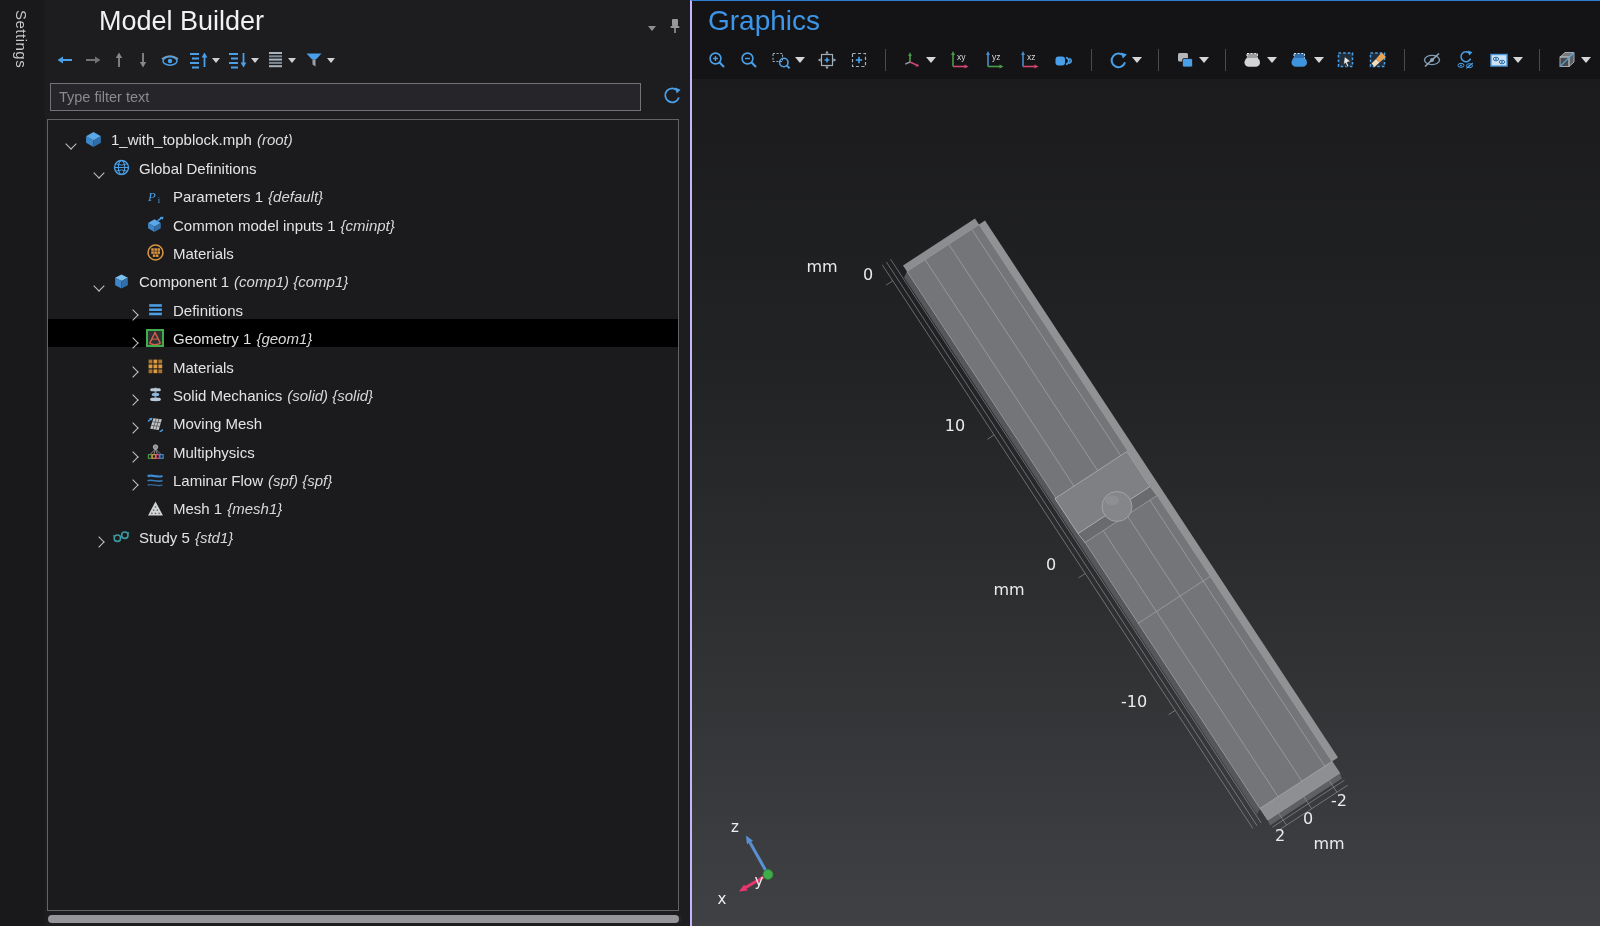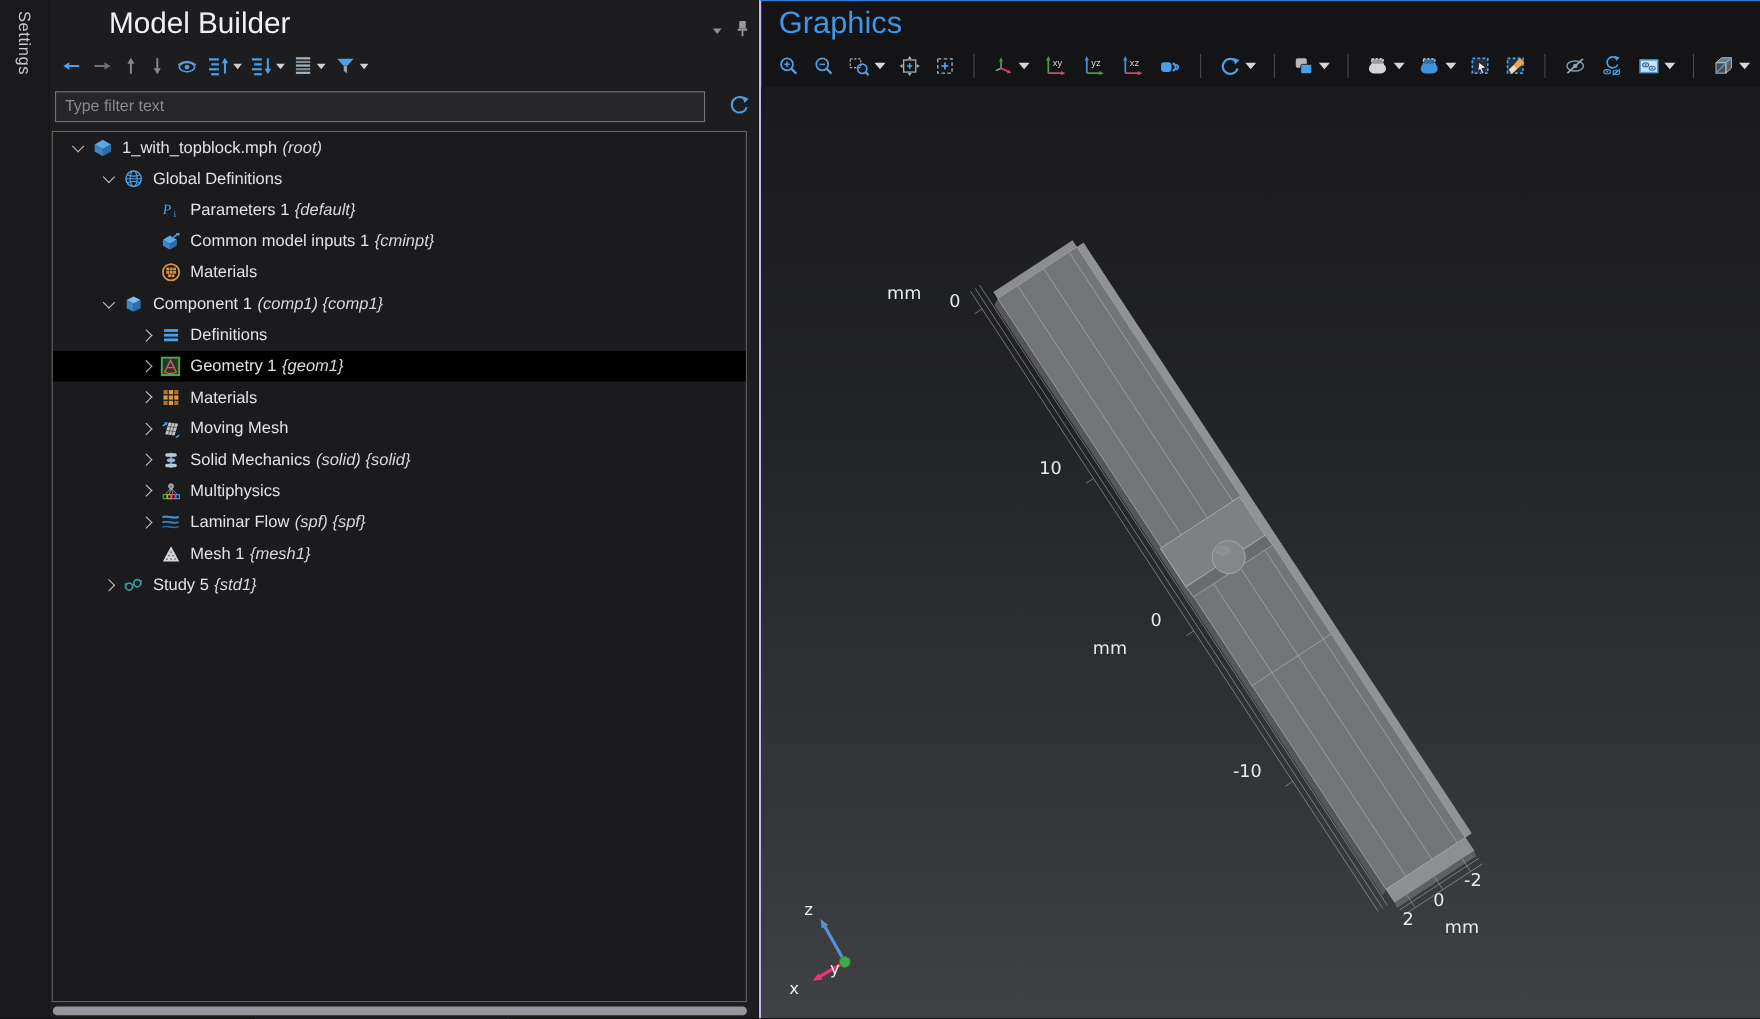--- a/index.html
+++ b/index.html
@@ -20,21 +20,21 @@
   .car{width:0;height:0;border-left:4px solid transparent;border-right:4px solid transparent;
        border-top:5px solid #cfcfd1;}
   .car.gray{border-top-color:#8f8f91;}
   .filter-row{position:absolute;left:5px;top:83px;right:8px;display:flex;align-items:center;gap:21px;}
   .filter-input{flex:1;height:26px;background:#26262a;border:1px solid #737375;color:#cfcfcf;
                 font-size:14.5px;padding:0 8px;outline:none;font-family:"Liberation Sans",sans-serif;}
   .filter-input::placeholder{color:#8b8b8d;}
 
   .tree-box{position:absolute;left:2px;top:119px;width:630px;bottom:15px;border:1px solid #636365;
             background:#1b1b1d;overflow:hidden;}
-  .trow{display:flex;align-items:center;height:28.4px;font-size:15px;color:#e3e3e5;white-space:nowrap;}
+  .trow{display:flex;align-items:flex-end;height:28.4px;font-size:15px;color:#e3e3e5;white-space:nowrap;}
   .trow.sel{background:#000000;}
   .chev-slot{width:25px;min-width:25px;display:flex;justify-content:center;align-items:center;}
   .chev{display:inline-block;width:7px;height:7px;border-right:1.6px solid #c4c4c6;border-bottom:1.6px solid #c4c4c6;}
   .chev.d{transform:rotate(45deg);margin-top:-3px;}
   .chev.r{transform:rotate(-45deg);}
   .ticon{width:20px;min-width:20px;height:18px;display:flex;align-items:center;justify-content:center;margin-right:8px;}
   .lvl0{padding-left:10px;} .lvl1{padding-left:38px;} .lvl2{padding-left:72px;}
   .sfx{font-style:italic;margin-left:5px;color:#d8d8da;}
   .hscroll{position:absolute;left:3px;right:8px;bottom:3px;height:8px;background:#232325;border-radius:4px;}
   .hthumb{height:100%;width:99.5%;background:#96969a;border-radius:4px;}
@@ -309,45 +309,45 @@
         <span>Materials</span>
         <span class="sfx"></span>
       </div>
 
       <div class="trow lvl2">
         <span class="chev-slot">
             <span class="chev r"></span>
           </span>
         <span class="ticon">
             <svg width="17" height="17" viewBox="0 0 16 16">
+              <rect x="7" y="1.5" width="2" height="13" fill="#6a8cb0"></rect>
+              <rect x="3" y="2" width="10" height="3" rx="1.5" fill="#b8c8d8"></rect>
+              <rect x="4.5" y="6.5" width="7" height="3" rx="1.5" fill="#8fb4d8"></rect>
+              <rect x="3" y="11" width="10" height="3" rx="1.5" fill="#b8c8d8"></rect>
+            </svg>
+          </span>
+        <span>Solid Mechanics</span>
+        <span class="sfx">(solid) {solid}</span>
+      </div>
+
+      <div class="trow lvl2">
+        <span class="chev-slot">
+            <span class="chev r"></span>
+          </span>
+        <span class="ticon">
+            <svg width="17" height="17" viewBox="0 0 16 16">
               <polygon points="3,13 6,3 14,4 11,14" fill="#c2c4c6"></polygon>
               <path d="M4,9.7 L12,10.7 M5,6.3 L13,7.3 M8.7,3.3 L5.7,13.3 M11.3,3.7 L8.3,13.7" stroke="#5a5c5e" stroke-width="0.8"></path>
               <line x1="1" y1="6" x2="4" y2="3.6" stroke="#4aa0e8" stroke-width="1.3"></line>
               <polygon points="5.2,2.6 1.8,3 4.4,5.2" fill="#4aa0e8"></polygon>
               <line x1="15" y1="13.8" x2="12" y2="16" stroke="#4aa0e8" stroke-width="1.3"></line>
             </svg>
           </span>
         <span>Moving Mesh</span>
         <span class="sfx"></span>
-      </div>
-
-      <div class="trow lvl2">
-        <span class="chev-slot">
-            <span class="chev r"></span>
-          </span>
-        <span class="ticon">
-            <svg width="17" height="17" viewBox="0 0 16 16">
-              <rect x="7" y="1.5" width="2" height="13" fill="#6a8cb0"></rect>
-              <rect x="3" y="2" width="10" height="3" rx="1.5" fill="#b8c8d8"></rect>
-              <rect x="4.5" y="6.5" width="7" height="3" rx="1.5" fill="#8fb4d8"></rect>
-              <rect x="3" y="11" width="10" height="3" rx="1.5" fill="#b8c8d8"></rect>
-            </svg>
-          </span>
-        <span>Solid Mechanics</span>
-        <span class="sfx">(solid) {solid}</span>
       </div>
 
       <div class="trow lvl2">
         <span class="chev-slot">
             <span class="chev r"></span>
           </span>
         <span class="ticon">
             <svg width="17" height="17" viewBox="0 0 16 16">
               <g stroke="#9a9a9c" stroke-width="0.8">
                 <line x1="8" y1="5.5" x2="2.8" y2="11"></line>

